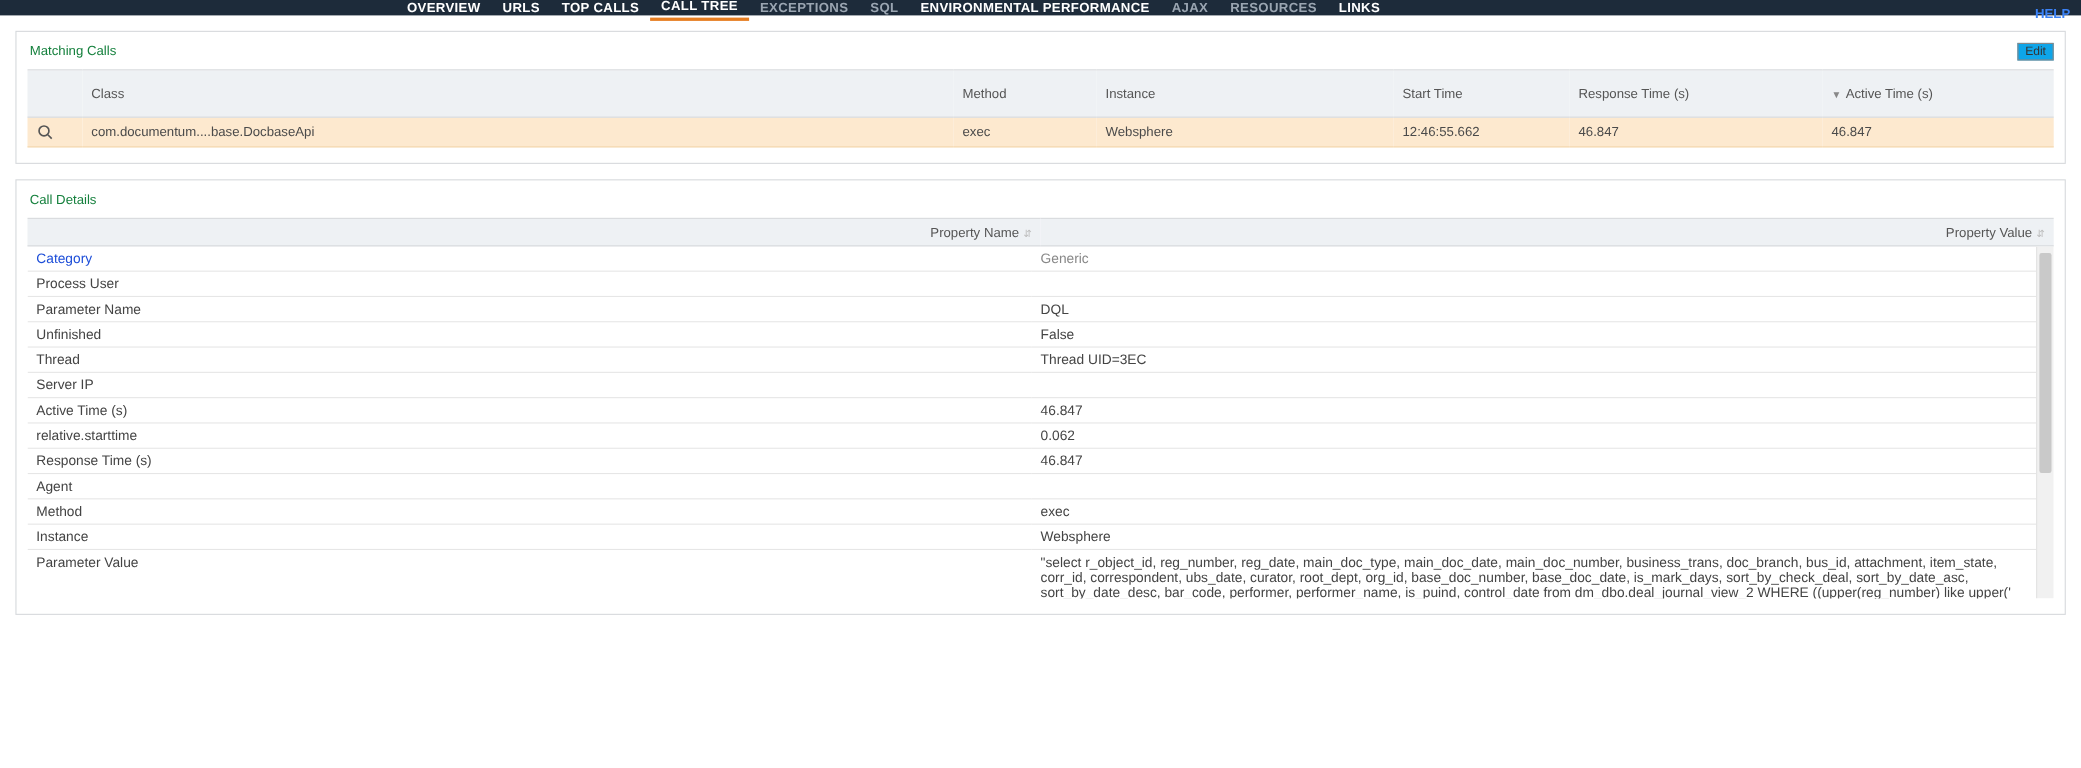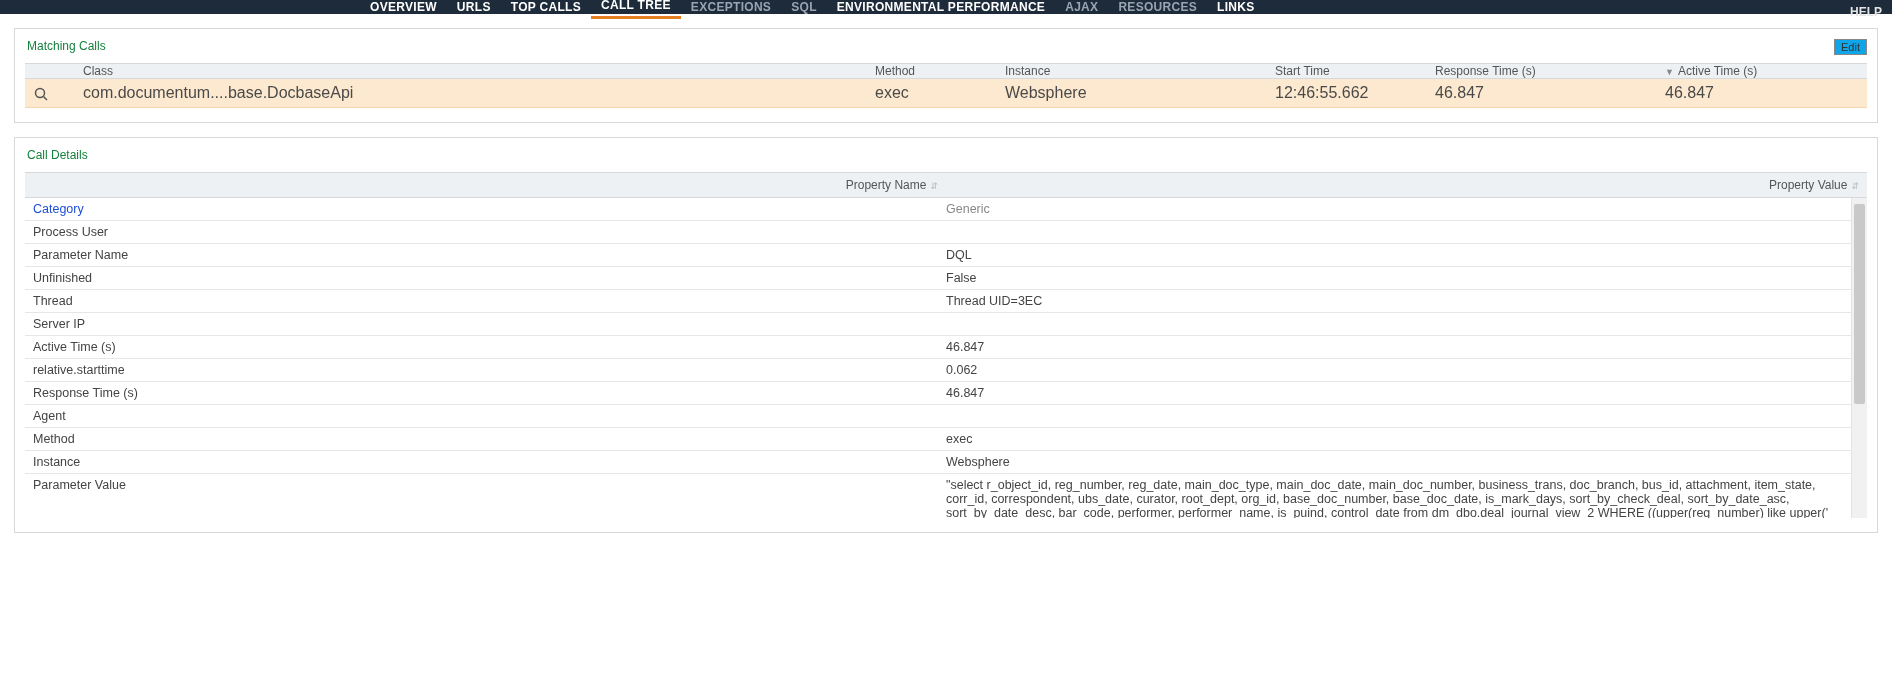--- a/index.html
+++ b/index.html
@@ -3,29 +3,29 @@
 <meta charset="utf-8">
 <style>
   * { box-sizing: border-box; }
   html, body { margin:0; padding:0; font-family: "Segoe UI", Arial, sans-serif; font-size:13px; color:#333; background:#fff; }
   
   .topnav { background:#1d2b3a; height:14px; display:flex; align-items:center; padding:0 10px; position:relative; }
   .topnav .spacer-left { width:350px; }
   .nav-item { color:#fff; font-weight:700; font-size:12px; letter-spacing:0.3px; padding:0 10px; height:24px; line-height:24px; cursor:pointer; }
   .nav-item.inactive { color:#9aa5b1; }
   .nav-item.active { border-bottom:3px solid #e67e22; height:24px; line-height:21px; }
-  .nav-help { position:absolute; right:10px; top:0; color:#e5e5e5; font-weight:700; font-size:12px; line-height:24px; cursor:pointer;}
+  .nav-help { position:absolute; right:10px; top:0; color:#3b82f6; font-weight:700; font-size:12px; line-height:24px; cursor:pointer;}
   
   .panel { border:1px solid #d6d9dc; margin:14px; padding:10px 10px 14px 10px; position:relative; }
   .panel-title { font-size:12px; color:#15803d; font-weight:400; margin:0 0 10px 2px; }
   .edit-btn { position:absolute; top:10px; right:10px; border:1px solid #888; background:#0ea5e9; font-size:11px; padding:1px 6px; cursor:pointer; color:#333; }
   
   table.calls { width:100%; border-collapse:collapse; }
-  table.calls thead th { background:#eef1f4; color:#555; font-weight:400; font-size:12px; text-align:left; padding:0 8px; border-top:1px solid #d6d9dc; border-bottom:1px solid #d6d9dc; }
-  table.calls tbody td { padding:5px 8px; font-size:16px; background:#fde9cf; border-bottom:1px solid #f3d6ad; color:#4a4a4a; }
+  table.calls thead th { background:#eef1f4; color:#555; font-weight:400; font-size:12px; text-align:left; padding:14px 8px; border-top:1px solid #d6d9dc; border-bottom:1px solid #d6d9dc; }
+  table.calls tbody td { padding:5px 8px; font-size:12px; background:#fde9cf; border-bottom:1px solid #f3d6ad; color:#4a4a4a; }
   .mag-icon { width:16px; height:16px; display:inline-block; }
   .mag-icon svg { vertical-align:middle; }
   .sort-ind { font-size:9px; color:#888; margin-right:4px; }
   
   .details-wrap { position:relative; }
   table.details { width:100%; border-collapse:collapse; }
   table.details thead th { background:#eef1f4; color:#555; font-weight:400; font-size:12px; text-align:right; padding:5px 8px; border-top:1px solid #d6d9dc; border-bottom:1px solid #d6d9dc; }
   .sort-both { font-size:9px; color:#bbb; margin-left:4px; }
   .details-body-wrap { max-height:320px; overflow:hidden; position:relative; }
   table.details-body { width:100%; border-collapse:collapse; table-layout:fixed; }

